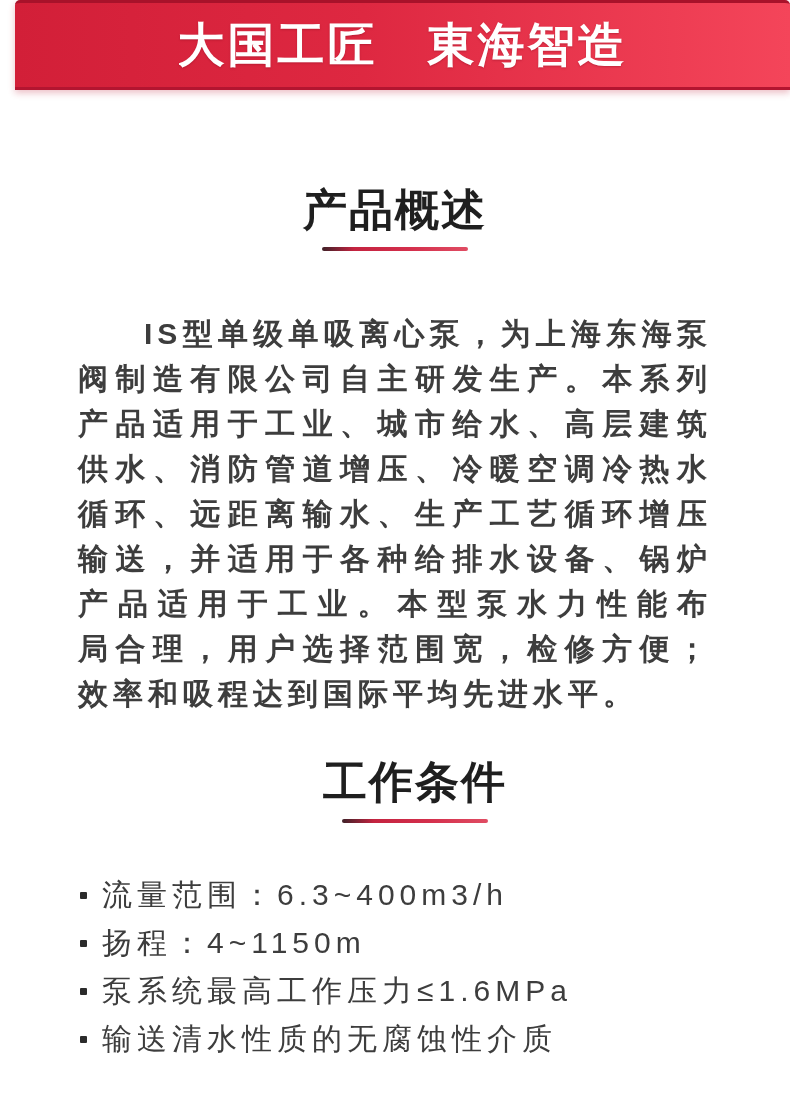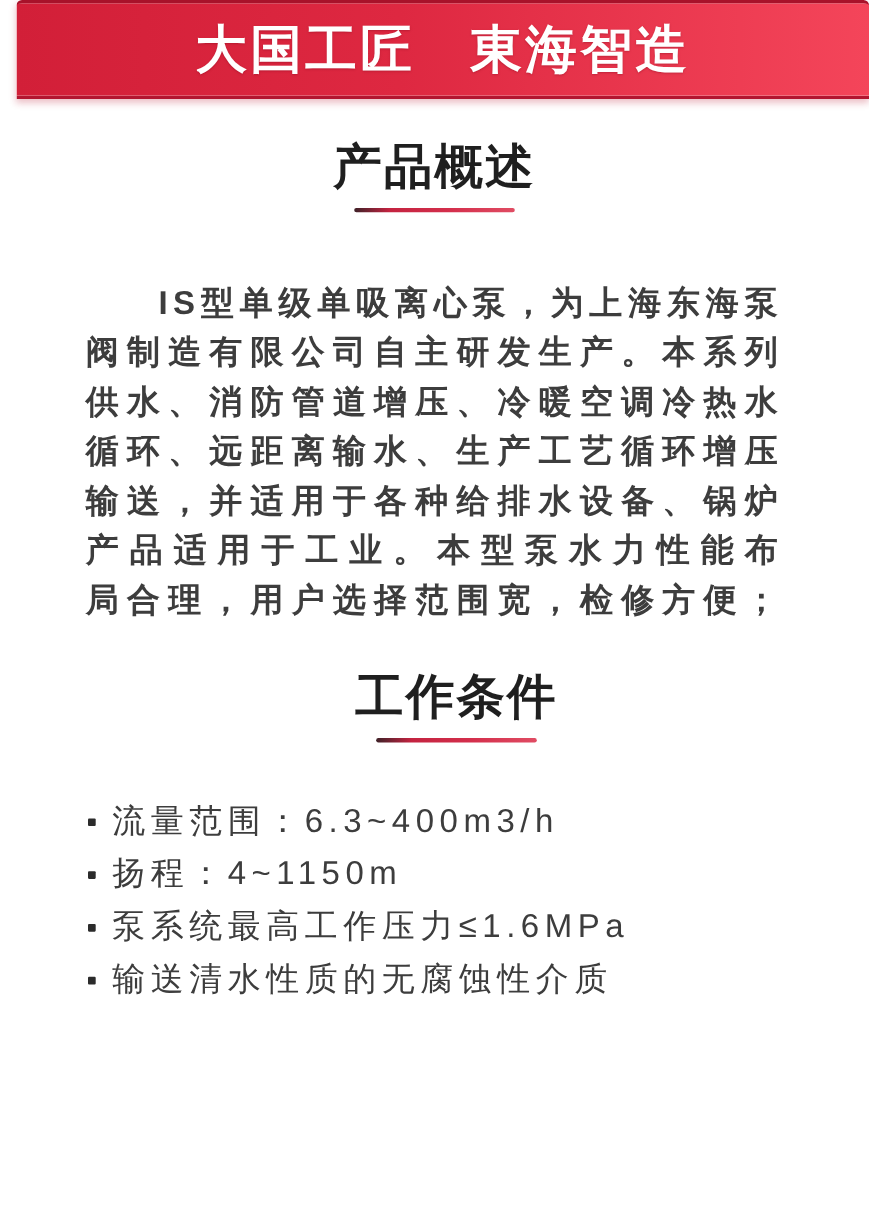--- a/index.html
+++ b/index.html
@@ -33,21 +33,21 @@
     color: #ffffff;
     font-size: 47px;
     font-weight: bold;
     letter-spacing: 3px;
     white-space: nowrap;
     text-shadow: 0 1px 2px rgba(120, 5, 25, 0.35);
   }
 
   
   .section-head { text-align: center; }
-  .section-head.first { padding-top: 38px; }
+  .section-head.first { padding-top: 96px; }
   .section-head.second { padding-top: 42px; padding-left: 40px; }
   .section-title {
     font-size: 44px;
     line-height: 48px;
     font-weight: bold;
     color: #1f1f1f;
     letter-spacing: 2px;
   }
   .title-underline {
     width: 146px;
@@ -113,25 +113,27 @@
   </div>
 
   <div class="section-head first">
     <div class="section-title">产品概述</div>
     <div class="title-underline"></div>
   </div>
 
   <div class="overview-text">
     <div class="p-line indent">IS型单级单吸离心泵，为上海东海泵</div>
     <div class="p-line">阀制造有限公司自主研发生产。本系列</div>
+    <div class="p-line">产品适用于工业、城市给水、高层建筑</div>
     <div class="p-line">供水、消防管道增压、冷暖空调冷热水</div>
     <div class="p-line">循环、远距离输水、生产工艺循环增压</div>
     <div class="p-line">输送，并适用于各种给排水设备、锅炉</div>
     <div class="p-line">产品适用于工业。本型泵水力性能布</div>
     <div class="p-line">局合理，用户选择范围宽，检修方便；</div>
+    <div class="p-line last">效率和吸程达到国际平均先进水平。</div>
   </div>
 
   <div class="section-head second">
     <div class="section-title">工作条件</div>
     <div class="title-underline"></div>
   </div>
 
   <ul class="conditions-list">
     <li class="condition-item">
       <span class="bullet-marker"></span>

